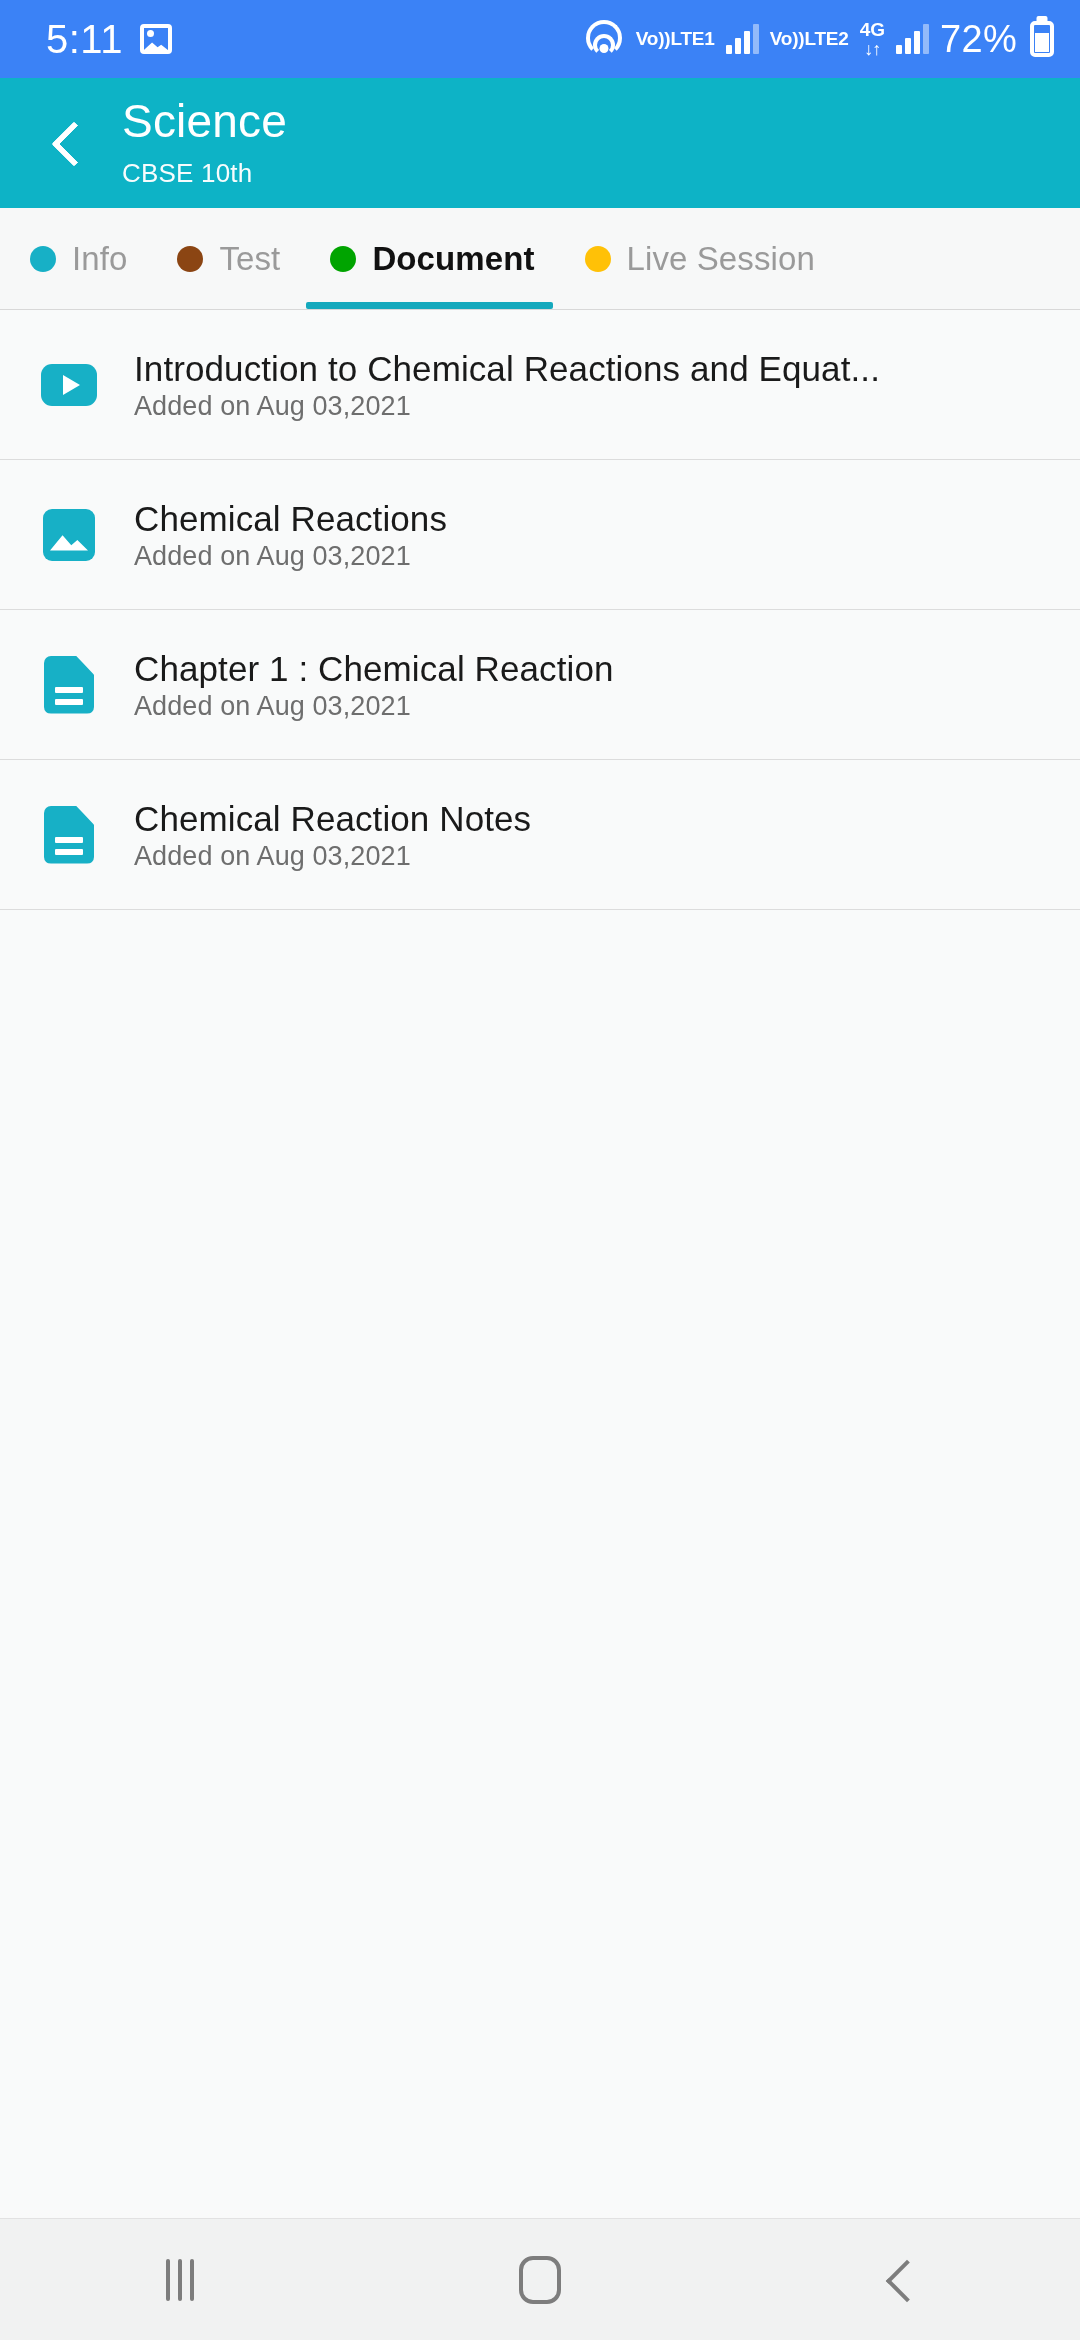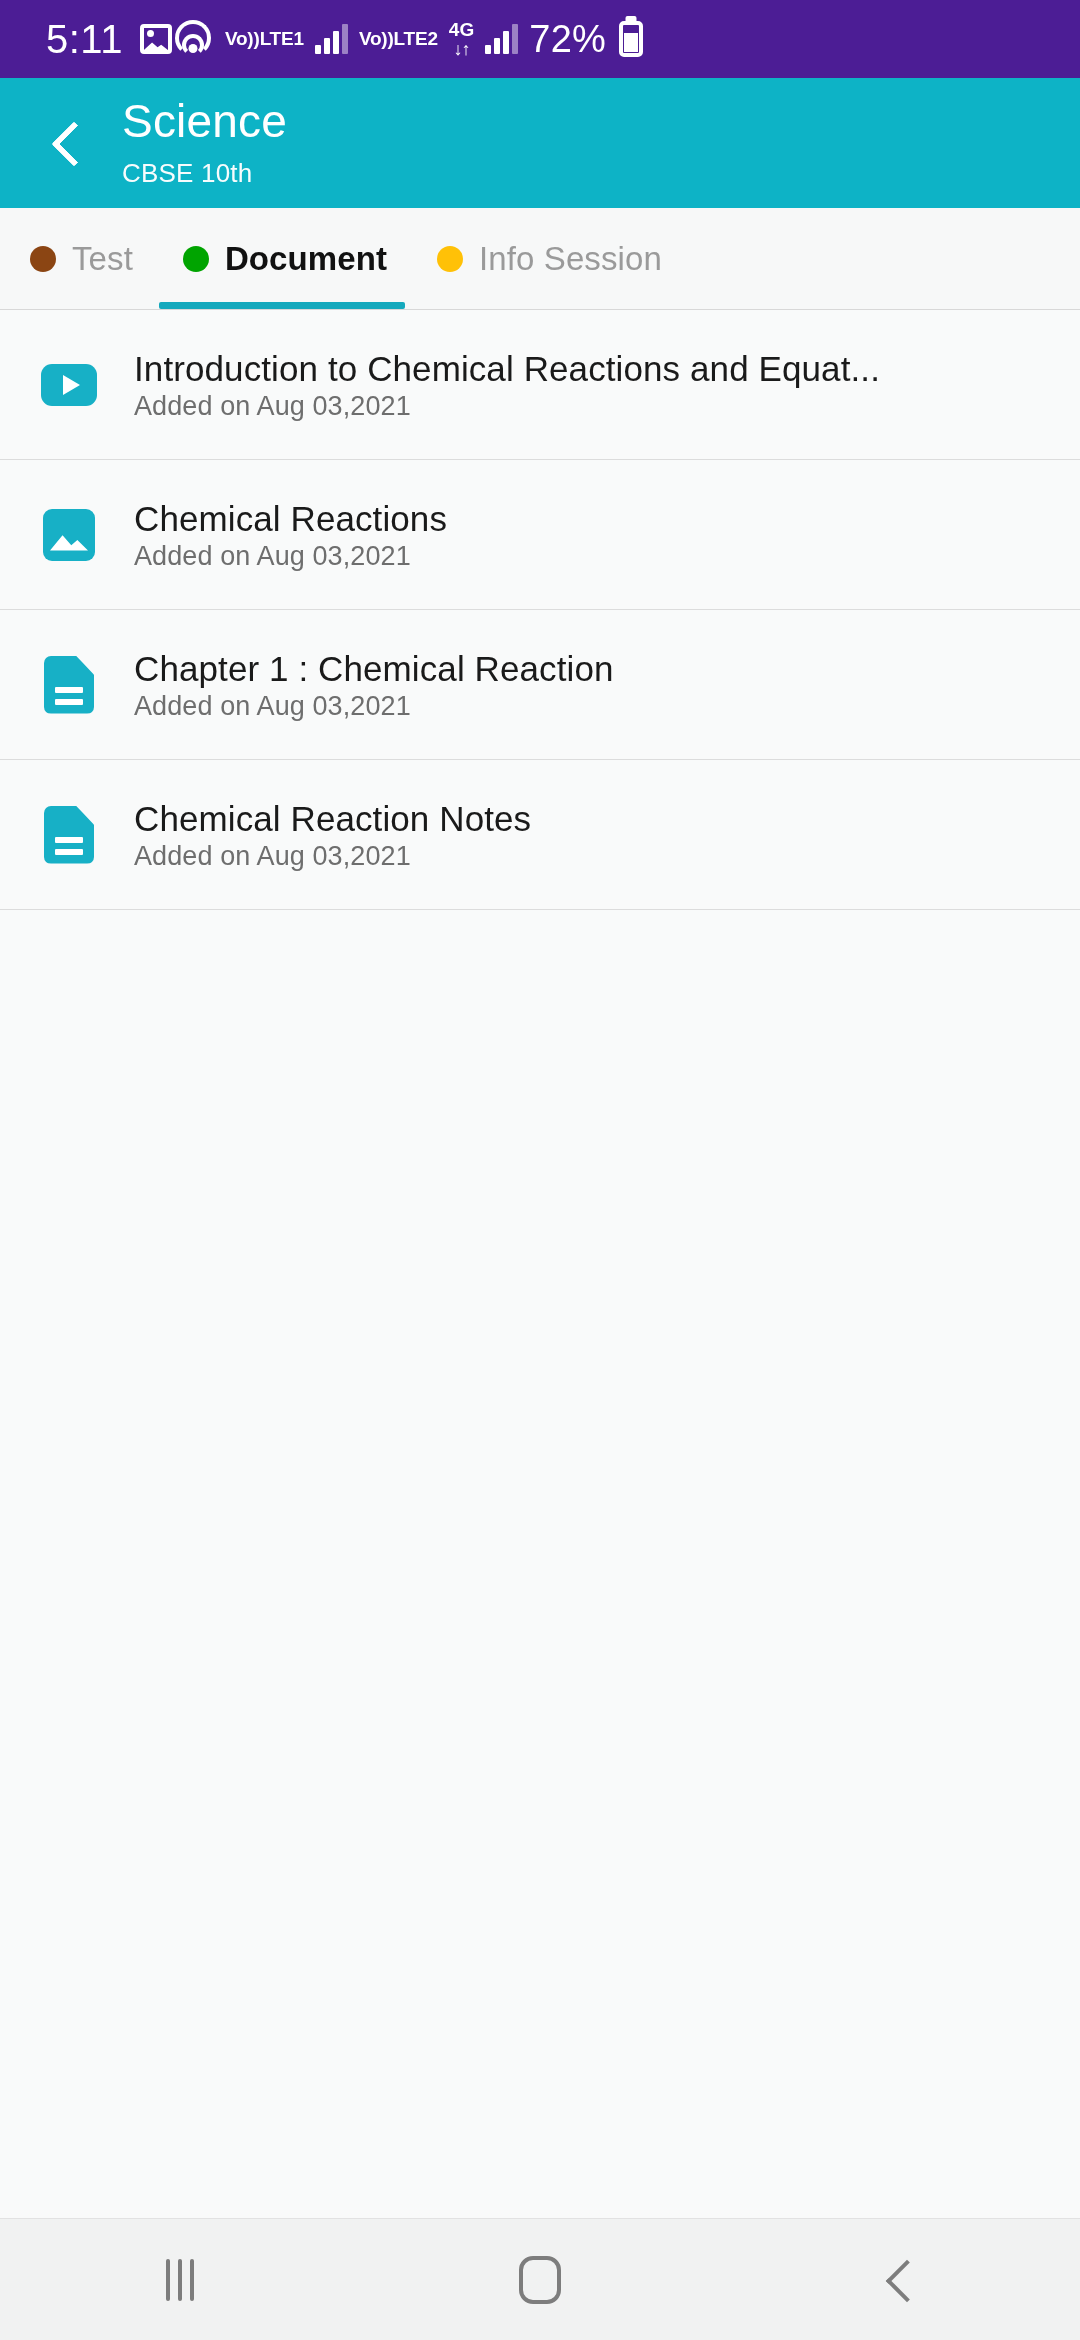--- a/index.html
+++ b/index.html
@@ -5,22 +5,22 @@
   * { margin:0; padding:0; box-sizing:border-box; }
   html, body {
     width:1080px; height:2340px;
     background:#f7f8f8;
     font-family:"Liberation Sans", sans-serif;
     overflow:hidden;
   }
 
   
   .status-bar{
-    height:78px; background:#4c1d95;
-    display:flex; align-items:center; 
+    height:78px; background:#3b82f6;
+    display:flex; align-items:center; justify-content:space-between;
     padding:0 26px 0 46px; color:#ffffff;
   }
   .sb-left{ display:flex; align-items:center; gap:17px; }
   .sb-time{ font-size:40px; font-weight:400; letter-spacing:.5px; line-height:1; }
   .sb-right{ display:flex; align-items:center; gap:11px; }
 
   .icon-gallery{ width:32px; height:30px; position:relative; }
   .icon-gallery .frame{
     position:absolute; inset:0; border:4px solid #fff; border-radius:4px;
   }
@@ -234,30 +234,34 @@
   <div class="app-header">
     <div class="back-chevron"></div>
     <div class="title-wrap">
       <div class="app-title">Science</div>
       <div class="app-sub">CBSE 10th</div>
     </div>
   </div>
 
   <div class="tabs">
     <div class="tab">
+      <span class="tab-dot" style="background:#17b0c6"></span>
+      <span class="tab-label">Info</span>
+    </div>
+    <div class="tab">
       <span class="tab-dot" style="background:#8b4513"></span>
       <span class="tab-label">Test</span>
     </div>
     <div class="tab active">
       <span class="tab-dot" style="background:#00a400"></span>
       <span class="tab-label">Document</span>
     </div>
     <div class="tab">
       <span class="tab-dot" style="background:#ffc107"></span>
-      <span class="tab-label">Info Session</span>
+      <span class="tab-label">Live Session</span>
     </div>
   </div>
 
   <div class="doc-list">
 
     <div class="doc-row">
       <div class="doc-icon">
         <div class="ic-video">
             <span class="tri"></span>
           </div>

